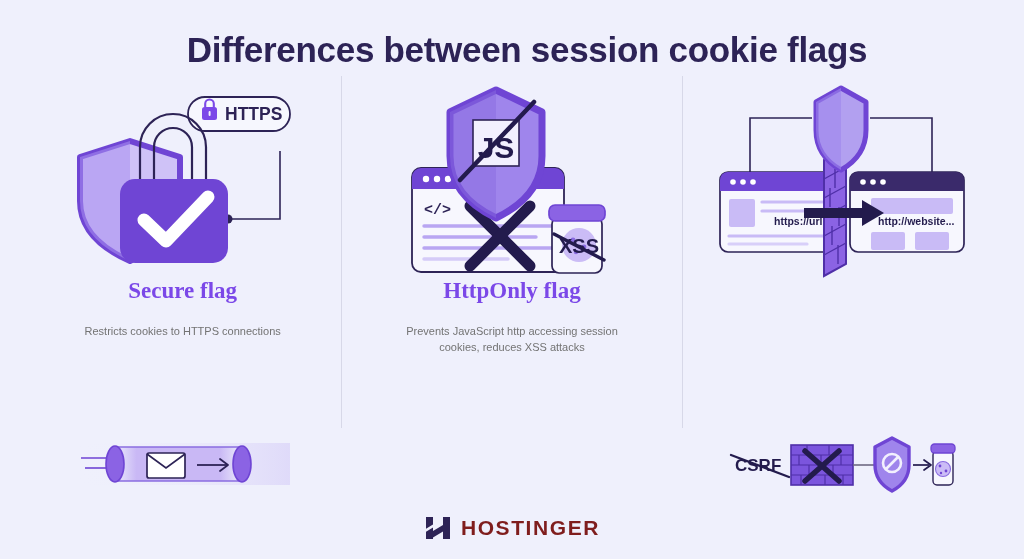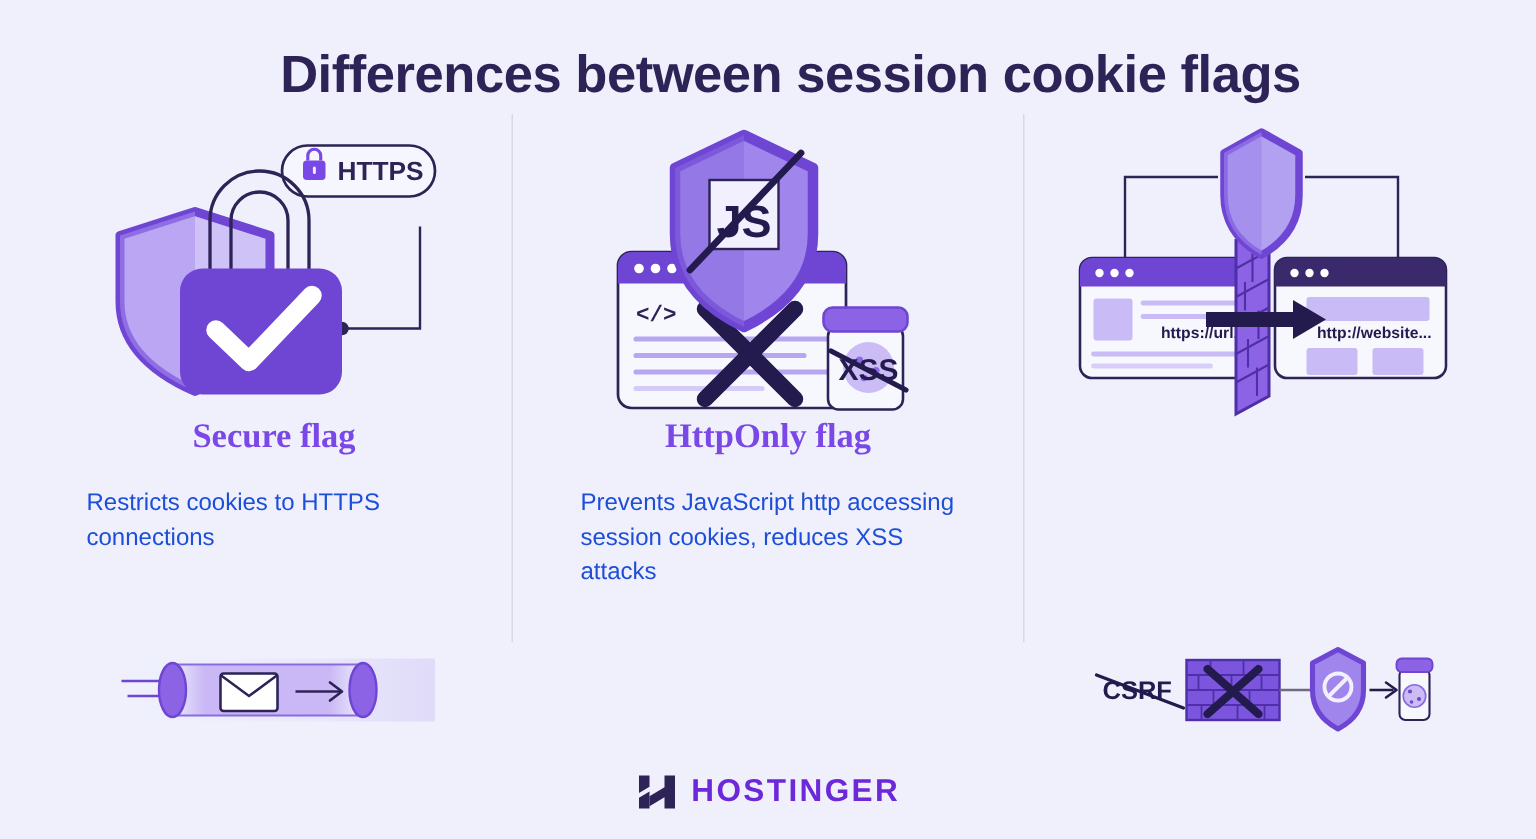--- a/index.html
+++ b/index.html
@@ -73,48 +73,49 @@
   .col-title {
     font-size: 23px;
     font-weight: bold;
     color: #7b48e8;
     margin-top: 2px;
     text-align: center;
     font-family: Liberation Serif, serif;
   }
   .col-desc {
     margin-top: 20px;
-    font-size: 16px;
+    font-size: 11px;
     line-height: 1.45;
-    color: #1d4ed8;
+    color: #737373;
+    text-align: center;
     max-width: 250px;
   }
 
   .art-bottom {
     margin-top: auto;
     height: 70px;
     width: 100%;
     display: flex;
-    align-items: center;
+    align-items: flex-end;
     justify-content: center;
     padding-bottom: 4px;
   }
 
   
   .footer {
     height: 62px;
     display: flex;
     align-items: center;
     justify-content: center;
     gap: 9px;
   }
   .logo-text {
     font-size: 21px;
     font-weight: bold;
-    color: #6d28d9;
+    color: #7f1d1d;
     letter-spacing: 1.6px;
   }
   svg { display: block; overflow: visible; }
 </style>
 </head>
 <body>
 
 <div class="page">
 
   <div class="title-wrap">

